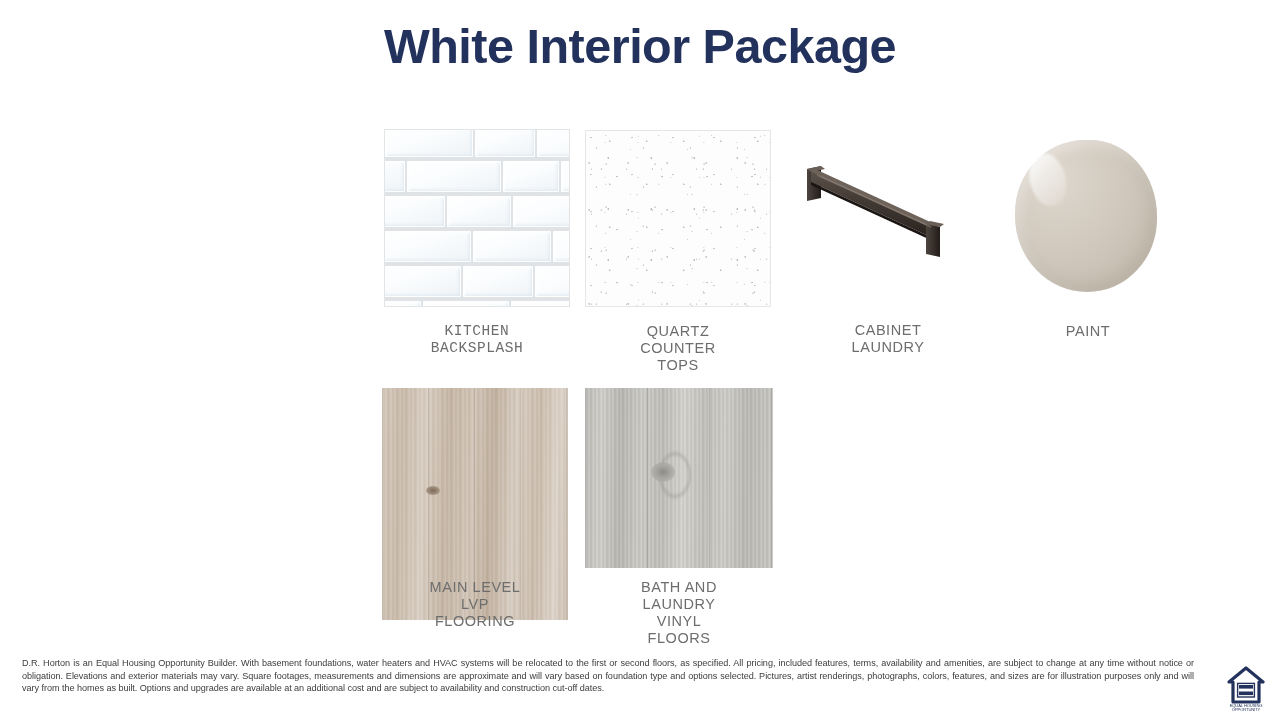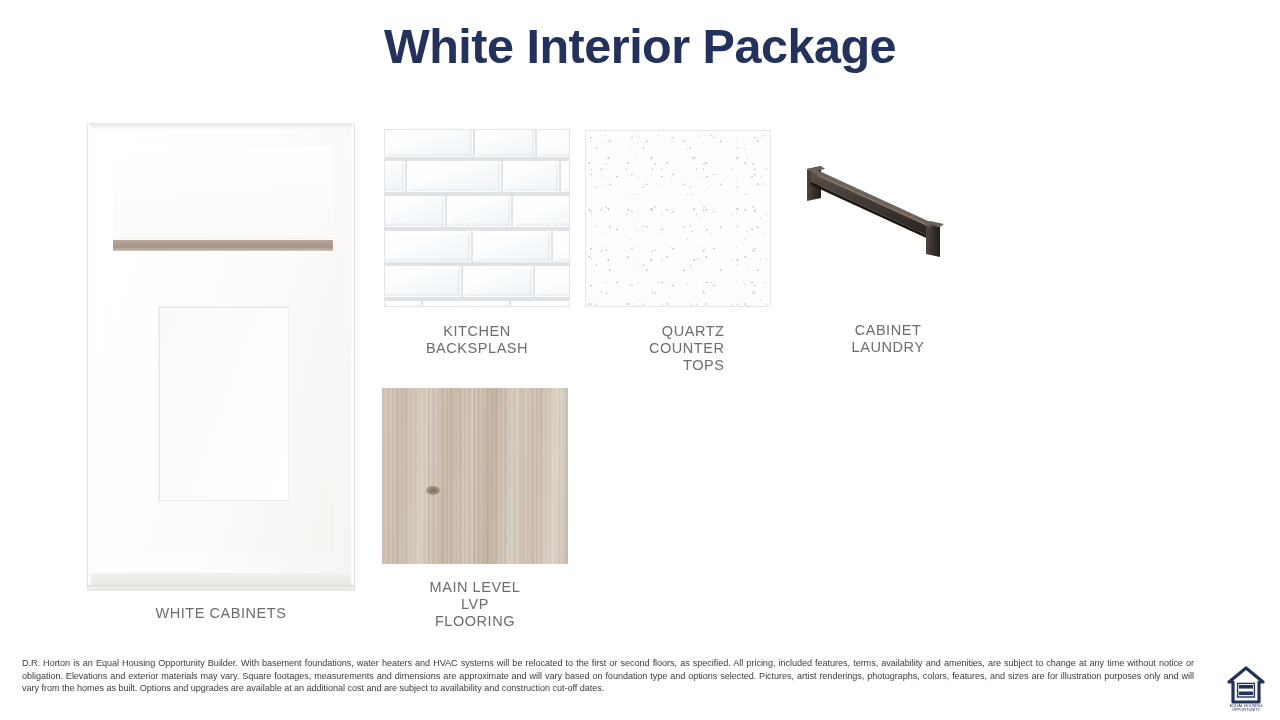--- a/index.html
+++ b/index.html
@@ -168,21 +168,21 @@
   }
   .blob-gloss {
     position: absolute; left: 15px; top: 14px; width: 36px; height: 52px;
     background: linear-gradient(150deg, rgba(255,255,255,0.85), rgba(255,255,255,0.05));
     border-radius: 60% 40% 55% 45% / 55% 45% 60% 40%;
     transform: rotate(-22deg);
     filter: blur(1.2px);
   }
 
   
-  .lvp-wrap { left: 382px; top: 388px; width: 186px; height: 176px; }
+  .lvp-wrap { left: 382px; top: 388px; width: 186px; height: 232px; }
   .lvp {
     position: absolute; inset: 0;
     background-color: #cdbfb1;
     background-image:
       repeating-linear-gradient(90deg,
         rgba(255,255,255,0.22) 0px, rgba(160,142,124,0.10) 2px,
         rgba(255,255,255,0.18) 4px, rgba(150,132,114,0.12) 6px,
         rgba(255,255,255,0.14) 9px),
       repeating-linear-gradient(90deg,
         rgba(120,103,88,0.22) 0px, rgba(120,103,88,0.22) 1px,
@@ -285,35 +285,20 @@
     height: 46px;
   }
 </style>
 </head>
 <body>
 
 <div class="page-title">White Interior Package</div>
 
 <div class="board">
 
-  <div class="swatch cabinet-wrap">
-    <div class="cab">
-      <div class="cab-body">
-        <div class="cab-drawer"></div>
-        <div class="cab-doorshadow"></div>
-        <div class="cab-door">
-          <div class="cab-panel"></div>
-        </div>
-      </div>
-      <div class="cab-top-edge"></div>
-      <div class="cab-base"></div>
-      <div class="cab-shadow"></div>
-    </div>
-    <div class="caption" style="top:481px;">WHITE CABINETS</div>
-  </div>
 
   <div class="swatch tile-wrap">
     <div class="tiles" id="tiles">
         <div class="trow" style="top: -6px;">
           <div class="tile" style="left: 46px; width: 87.5px;"></div>
           <div class="tile" style="left: 136px; width: 59.5px;"></div>
           <div class="tile" style="left: 198px; width: 85.5px;"></div>
         </div>
         <div class="trow" style="top: 29px;">
           <div class="tile" style="left: -2px; width: 67.5px;"></div>
@@ -335,26 +320,26 @@
           <div class="tile" style="left: 32px; width: 89.5px;"></div>
           <div class="tile" style="left: 124px; width: 69.5px;"></div>
           <div class="tile" style="left: 196px; width: 83.5px;"></div>
         </div>
         <div class="trow" style="top: 169px;">
           <div class="tile" style="left: 8px; width: 73.5px;"></div>
           <div class="tile" style="left: 84px; width: 85.5px;"></div>
           <div class="tile" style="left: 172px; width: 65.5px;"></div>
         </div>
       </div>
-    <div class="caption" style="top:194px;">KITCHEN BACKSPLASH</div>
+    <div class="caption" style="top:194px;font-family:Liberation Mono, monospace;">KITCHEN BACKSPLASH</div>
   </div>
 
   <div class="swatch quartz-wrap">
     <div class="quartz"></div>
-    <div class="caption" style="top:193px;text-align:right;">QUARTZ COUNTER TOPS</div>
+    <div class="caption" style="top:193px;">QUARTZ COUNTER TOPS</div>
   </div>
 
   <div class="swatch hw-wrap">
     <svg class="hw-svg" width="186" height="120" viewBox="0 0 186 120">
       <defs>
         <linearGradient id="barG" x1="0" y1="0" x2="0" y2="1">
           <stop offset="0%" stop-color="#5b514a"></stop>
           <stop offset="38%" stop-color="#453c36"></stop>
           <stop offset="100%" stop-color="#27211d"></stop>
         </linearGradient>
@@ -373,28 +358,42 @@
       <path d="M16,32 L140,89 L140,92 L16,35 Z" fill="#1b1613"></path>
 
       <path d="M131,74 L145,77 L145,107 L131,104 Z" fill="url(#legG)"></path>
       <path d="M131,74 L145,77 L149,74 L135,71 Z" fill="#6a5f57"></path>
 
       <path d="M22,24 L136,76 L136,78 L22,26 Z" fill="#8a7d73" opacity="0.55"></path>
     </svg>
     <div class="caption" style="top:172px;">CABINET LAUNDRY</div>
   </div>
 
+  <div class="swatch paint-wrap">
+    <div class="blob">
+      <div class="blob-gloss"></div>
+    </div>
+    <div class="caption" style="top:183px;">PAINT</div>
+  </div>
 
   <div class="swatch lvp-wrap">
     <div class="lvp">
       <div class="lvp-knot"></div>
     </div>
     <div class="caption" style="top:191px;">MAIN LEVEL LVP FLOORING</div>
   </div>
 
+  <div class="swatch vinyl-wrap">
+    <div class="vinyl">
+      <div class="vinyl-knot2"></div>
+      <div class="vinyl-knot"></div>
+    </div>
+    <div class="caption" style="top:191px;">BATH AND LAUNDRY
+VINYL FLOORS</div>
+  </div>
 
 
 </div>
 
 <div class="footer">D.R. Horton is an Equal Housing Opportunity Builder. With basement foundations, water heaters and HVAC systems will be relocated to the first or second floors, as specified. All pricing, included features, terms, availability and amenities, are subject to change at any time without notice or obligation. Elevations and exterior materials may vary. Square footages, measurements and dimensions are approximate and will vary based on foundation type and options selected. Pictures, artist renderings, photographs, colors, features, and sizes are for illustration purposes only and will vary from the homes as built. Options and upgrades are available at an additional cost and are subject to availability and construction cut-off dates.</div>
 
 <svg class="eho" viewBox="0 0 38 46">
   <path d="M19 2 L36 16 L32 16 L32 36 L6 36 L6 16 L2 16 Z" fill="none" stroke="#23325c" stroke-width="3.2" stroke-linejoin="round"></path>
   <rect x="12" y="19" width="14" height="3.6" fill="#23325c"></rect>
   <rect x="12" y="25.5" width="14" height="3.6" fill="#23325c"></rect>

